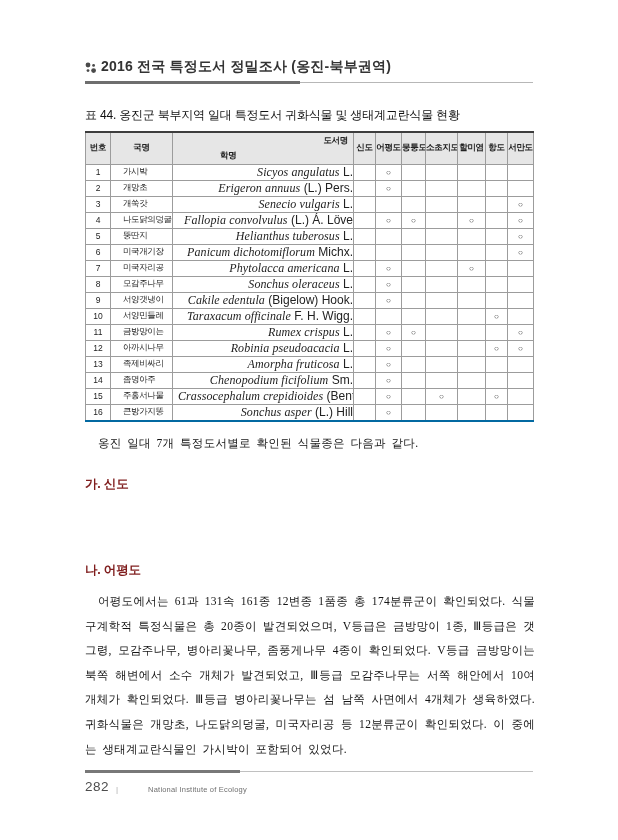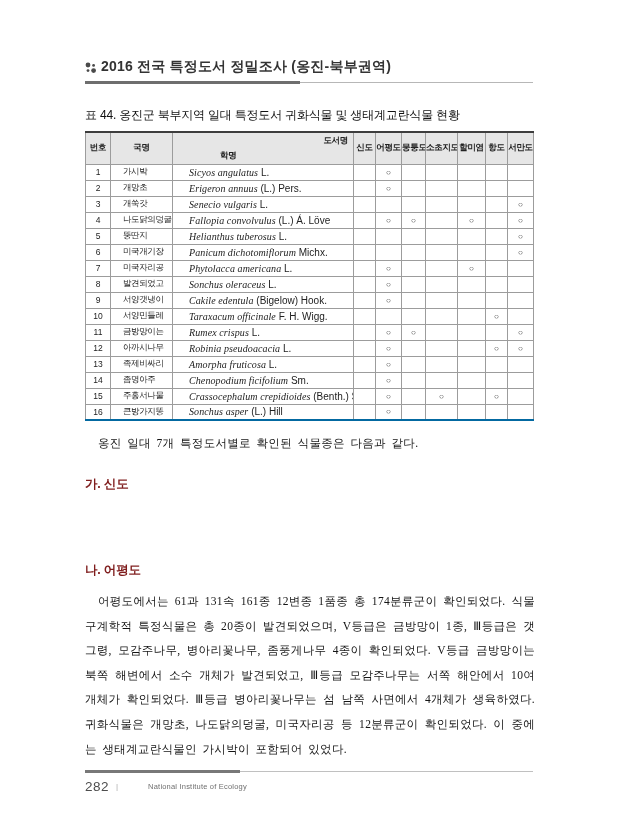--- a/index.html
+++ b/index.html
@@ -23,21 +23,21 @@
   table.plants { position:absolute; top:131px; left:85px; width:448px;
     border-collapse:collapse; table-layout:fixed;
     border-top:2px solid #3d3d3d; border-bottom:2px solid #0369a1;
     font-size:8.5px; color:#222; }
   table.plants th, table.plants td { border:1px solid #9c9c9c; overflow:hidden; white-space:nowrap; }
   table.plants thead th { background:#e6e6e6; font-weight:bold; height:32px;
     text-align:center; vertical-align:middle; font-size:8.5px; letter-spacing:-0.3px; }
   table.plants tbody td { height:16px; background:#fff; }
   td.cell-no { text-align:center; }
   td.cell-kname { text-align:left; padding-left:12px; letter-spacing:-0.4px; }
-  td.cell-sci { text-align:left; padding-left:16px; font-size:10px; }
+  td.cell-sci { text-align:right; padding-left:5px; font-size:12px; }
   td.cell-sci i { font-family:"Liberation Serif", serif; font-style:italic; letter-spacing:0.1px; }
   td.cell-mark { text-align:center; font-size:8px; color:#333; }
   th.th-diagonal { position:relative;
     background-image:linear-gradient(to right bottom,
       rgba(0,0,0,0) calc(50% - 0.6px), #8a8a8a calc(50% - 0.6px),
       #8a8a8a calc(50% + 0.6px), rgba(0,0,0,0) calc(50% + 0.6px));
     background-color:#e6e6e6; }
   th.th-diagonal .lbl-top { position:absolute; top:2px; right:5px; font-weight:bold; }
   th.th-diagonal .lbl-bottom { position:absolute; bottom:2px; left:5px; font-weight:bold;margin-left:42px; }
   
@@ -49,21 +49,21 @@
     font-family:"Liberation Sans", sans-serif; font-size:12.5px; font-weight:bold;
     color:#7f1d1d; letter-spacing:-0.2px; }
   .heading-a { top:476px; }
   .para-a { top:503px; line-height:24.5px; text-indent:13px; }
   .heading-b { top:562px; }
   .para-b { top:589px; line-height:24.6px; text-indent:13px; }
   
   .foot-rule { position:absolute; top:770px; left:85px; width:448px; height:3px; }
   .foot-rule .dark { position:absolute; left:0; top:0; width:155px; height:3px; background:#787878; }
   .foot-rule .light { position:absolute; left:155px; top:1px; width:293px; height:1px; background:#c0c0c0; }
-  .footer { position:absolute; top:779px; left:85px; display:flex; align-items:center; gap:7px; }
+  .footer { position:absolute; top:779px; left:85px; display:flex; align-items:flex-end; gap:7px; }
   .footer .pagenum { font-size:13.5px; color:#4d4d4d; letter-spacing:0.5px; }
   .footer .sep { font-size:8px; color:#aaa; }
   .footer .publisher { font-size:7.5px; color:#6f6f6f; letter-spacing:0.2px;padding-left:23px; }
 </style>
 </head>
 <body>
 
 <div class="page">
 
   <div class="runhead">
@@ -192,21 +192,21 @@
           <td class="cell-mark"></td>
           <td class="cell-mark">○</td>
           <td class="cell-mark"></td>
           <td class="cell-mark"></td>
           <td class="cell-mark">○</td>
           <td class="cell-mark"></td>
           <td class="cell-mark"></td>
         </tr>
         <tr>
           <td class="cell-no">8</td>
-          <td class="cell-kname">발견되었고</td>
+          <td class="cell-kname">모감주나무</td>
           <td class="cell-sci"><i>Sonchus oleraceus</i> L.</td>
           <td class="cell-mark"></td>
           <td class="cell-mark">○</td>
           <td class="cell-mark"></td>
           <td class="cell-mark"></td>
           <td class="cell-mark"></td>
           <td class="cell-mark"></td>
           <td class="cell-mark"></td>
         </tr>
         <tr>

